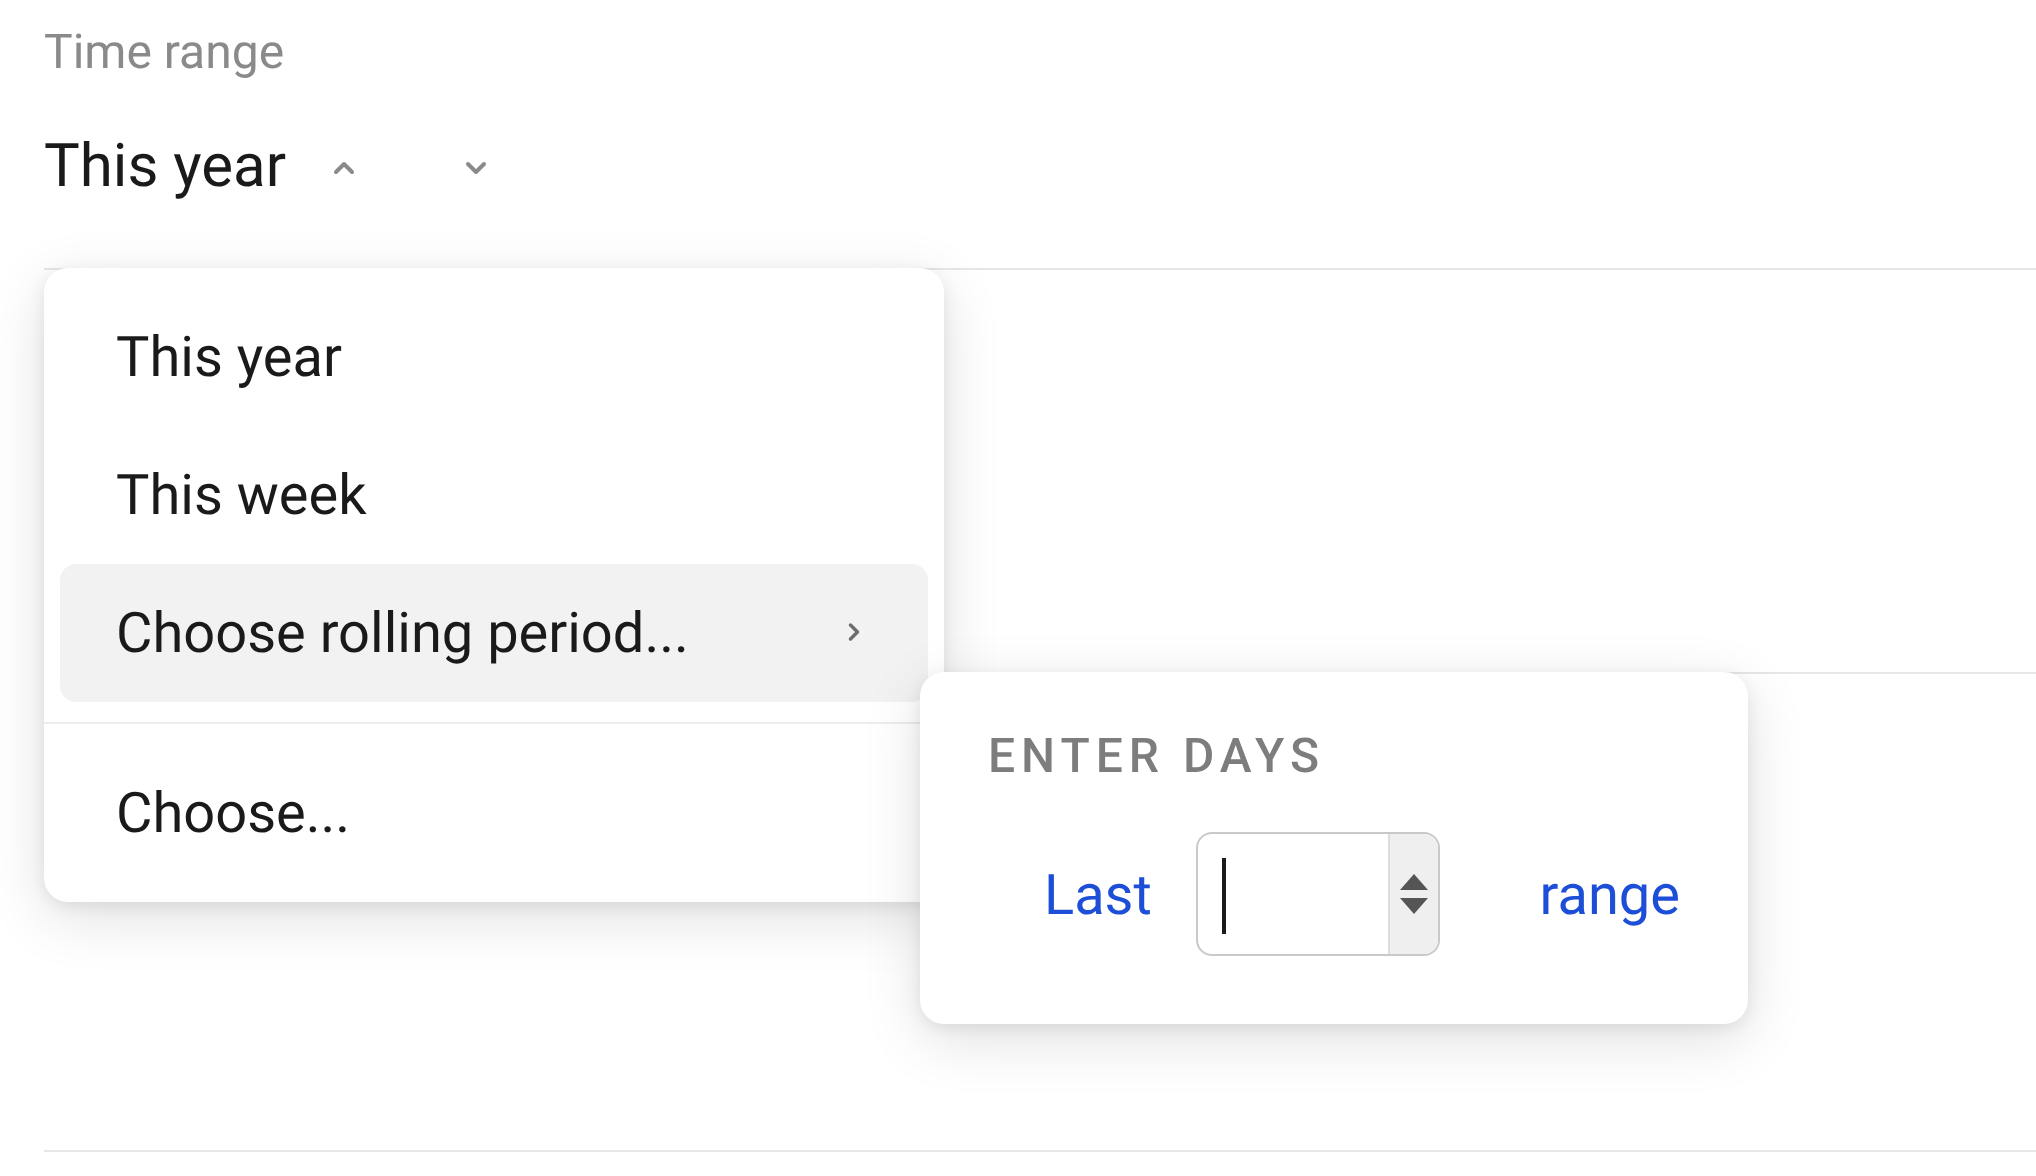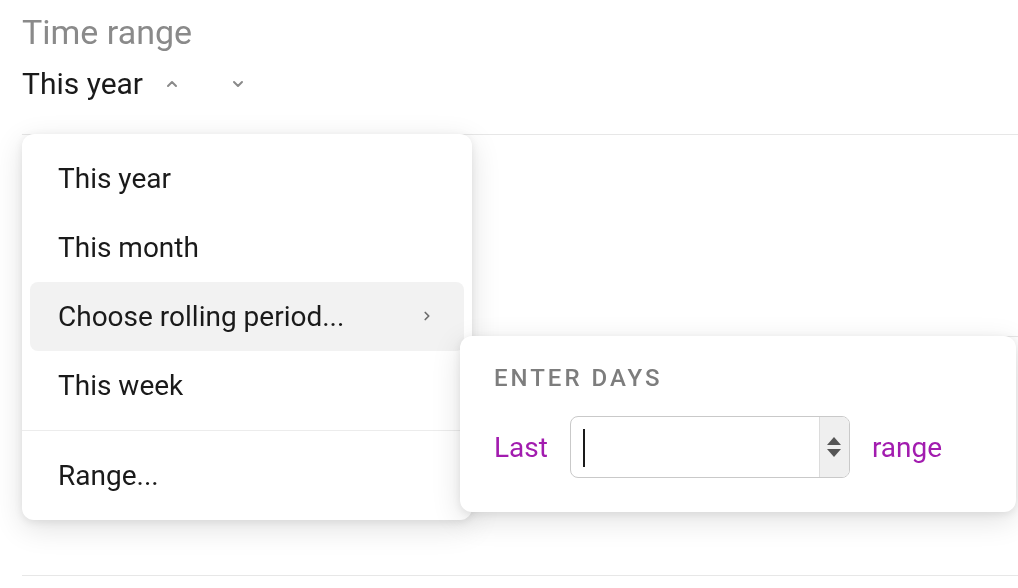--- a/index.html
+++ b/index.html
@@ -12,21 +12,21 @@
       width: 1018px;
       height: 588px;
       background: #ffffff;
       position: relative;
       color: #1a1a1a;
     }
     .section-label {
       position: absolute;
       left: 22px;
       top: 12px;
-      font-size: 34px;
+      font-size: 24px;
       color: #8a8a8a;
       font-weight: 400;
     }
     .selectors-row {
       position: absolute;
       left: 22px;
       top: 66px;
       display: flex;
       align-items: center;
       gap: 48px;
@@ -103,41 +103,42 @@
     .dropdown-sep {
       height: 1px;
       background: #ececec;
       margin: 10px 0;
     }
 
     .submenu {
       position: absolute;
       left: 460px;
       top: 336px;
-      width: 556px;
+      width: 414px;
       background: #ffffff;
       border-radius: 12px;
       box-shadow: 0 8px 30px rgba(0,0,0,0.12), 0 2px 8px rgba(0,0,0,0.08);
       padding: 28px 34px 34px 34px;
     }
     .submenu-title {
       font-size: 24px;
       letter-spacing: 3px;
       color: #7d7d7d;
       font-weight: 500;
       margin-bottom: 24px;
     }
     .row {
       display: flex;
       align-items: center;
       gap: 22px;
       font-size: 28px;
     }
     .row .prefix, .row .suffix {
-      color: #a21caf;
+      color: #1d4ed8;
+      margin-left: 28px;
     }
     .number-input-wrap {
       position: relative;
       width: 280px;
       height: 62px;
       border: 1px solid #c9c9c9;
       border-radius: 8px;
       display: flex;
       align-items: center;
       overflow: hidden;
@@ -208,36 +209,33 @@
 
 <div class="divider top"></div>
 <div class="divider mid"></div>
 <div class="divider bot"></div>
 
 <div class="dropdown">
   <div class="dropdown-item">
     <span>This year</span>
   </div>
   <div class="dropdown-item">
-    <span>This month</span>
+    <span>This week</span>
   </div>
   <div class="dropdown-item hovered">
     <span>Choose rolling period...</span>
     <span class="right-chev">
       <svg viewBox="0 0 24 24" fill="none" stroke="currentColor" stroke-width="3" stroke-linecap="round" stroke-linejoin="round">
           <polyline points="9 6 15 12 9 18"></polyline>
         </svg>
     </span>
   </div>
-  <div class="dropdown-item">
-    <span>This week</span>
-  </div>
   <div class="dropdown-sep"></div>
   <div class="dropdown-item">
-    <span>Range...</span>
+    <span>Choose...</span>
   </div>
 </div>
 
 <div class="submenu">
   <div class="submenu-title">ENTER DAYS</div>
   <div class="row">
     <span class="prefix">Last</span>
     <div class="number-input-wrap">
       <div class="caret"></div>
       <input type="text" class="number-input" value="" style="">

